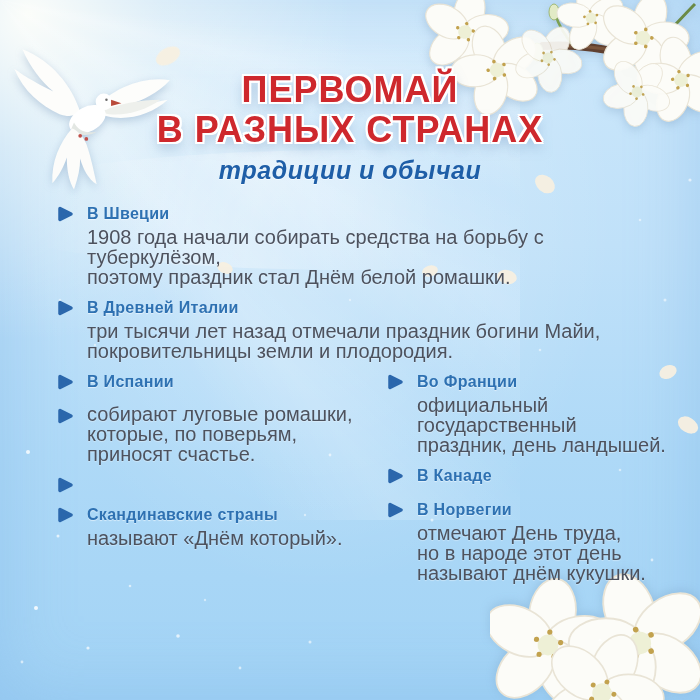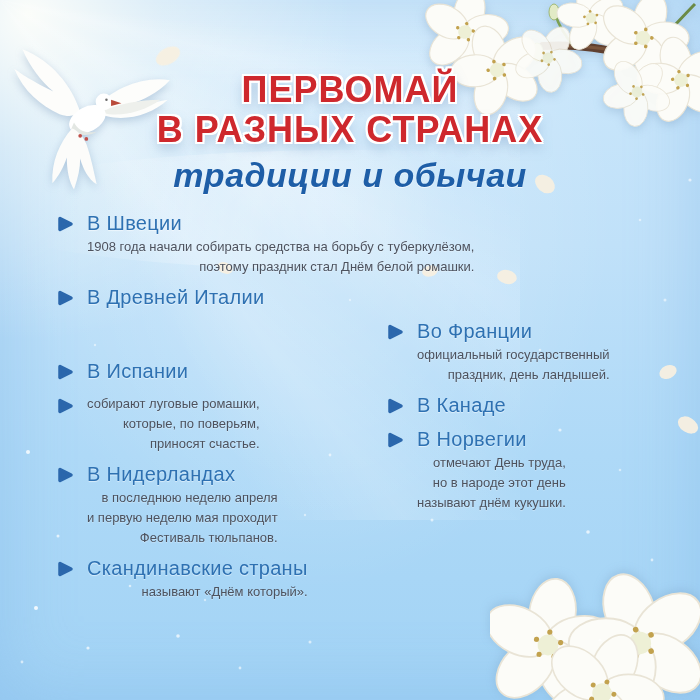--- a/index.html
+++ b/index.html
@@ -35,33 +35,33 @@
 
   .header{position:relative;z-index:3;text-align:center;padding-top:70px;}
   .title{
     font-size:36px;font-weight:bold;line-height:1.12;letter-spacing:1px;
     text-shadow:
       -2px -2px 0 #fff, 2px -2px 0 #fff, -2px 2px 0 #fff, 2px 2px 0 #fff,
       0 -2px 0 #fff, 0 2px 0 #fff, -2px 0 0 #fff, 2px 0 0 #fff,
       0 6px 12px rgba(110,145,190,.55);
   }
   .subtitle{
-    font-size:34px;font-weight:bold;font-style:italic;margin-top:5px;letter-spacing:.5px;
+    font-size:25px;font-weight:bold;font-style:italic;margin-top:5px;letter-spacing:.5px;
     text-shadow:0 1px 0 rgba(255,255,255,.65);
   }
 
   .list{position:relative;z-index:3;padding:17px 30px 0 56px;}
   .item{display:flex;align-items:flex-start;margin-bottom:9px;}
   .bullet{flex:0 0 18px;width:18px;height:18px;margin-top:3px;margin-right:13px;}
-  .item-heading{font-size:20px;font-weight:normal;line-height:23px;letter-spacing:.3px;margin-bottom:2px;
+  .item-heading{font-size:16px;font-weight:bold;line-height:23px;letter-spacing:.3px;margin-bottom:2px;
     text-shadow:0 1px 1px rgba(255,255,255,.55);}
-  .item-body{font-size:13px;line-height:20px;white-space:pre-line;
-    text-shadow:0 1px 1px rgba(255,255,255,.35);text-align:right;}
+  .item-body{font-size:20px;line-height:20px;white-space:pre-line;
+    text-shadow:0 1px 1px rgba(255,255,255,.35);}
   .columns{display:flex;}
-  .col-left{flex:0 0 330px;width:330px;margin-top:40px;}
+  .col-left{flex:0 0 330px;width:330px;}
   .col-right{flex:1;}
 </style>
 </head>
 <body>
 
 <div class="poster">
 
   <div class="sun-rays"></div>
   <div class="cloud-streak"></div>
 
@@ -182,20 +182,22 @@
 поэтому праздник стал Днём белой ромашки.</div>
       </div>
     </div>
 
     <div class="item">
       <svg class="bullet" viewBox="0 0 18 18">
           <path d="M4 3.5 L15 9 L4 14.5 Z" fill="#2b67ac" stroke="#2b67ac" stroke-width="3.5" stroke-linejoin="round"></path>
         </svg>
       <div class="item-content">
         <div class="item-heading" style="color:#2e71b2">В Древней Италии</div>
+        <div class="item-body" style="color:#4d525e">три тысячи лет назад отмечали праздник богини Майи,
+покровительницы земли и плодородия.</div>
       </div>
     </div>
 
     <div class="columns">
       <div class="col-left">
 
         <div class="item">
           <svg class="bullet" viewBox="0 0 18 18">
               <path d="M4 3.5 L15 9 L4 14.5 Z" fill="#2b67ac" stroke="#2b67ac" stroke-width="3.5" stroke-linejoin="round"></path>
             </svg>
@@ -212,26 +214,20 @@
             <div class="item-body" style="color:#4d525e">собирают луговые ромашки,
 которые, по поверьям,
 приносят счастье.</div>
           </div>
         </div>
 
         <div class="item">
           <svg class="bullet" viewBox="0 0 18 18">
               <path d="M4 3.5 L15 9 L4 14.5 Z" fill="#2b67ac" stroke="#2b67ac" stroke-width="3.5" stroke-linejoin="round"></path>
             </svg>
-          <div class="item-content">
-            <div class="item-heading" style="color:#2e71b2">В Нидерландах</div>
-            <div class="item-body" style="color:#4d525e">в последнюю неделю апреля
-и первую неделю мая проходит
-Фестиваль тюльпанов.</div>
-          </div>
         </div>
 
         <div class="item">
           <svg class="bullet" viewBox="0 0 18 18">
               <path d="M4 3.5 L15 9 L4 14.5 Z" fill="#2b67ac" stroke="#2b67ac" stroke-width="3.5" stroke-linejoin="round"></path>
             </svg>
           <div class="item-content">
             <div class="item-heading" style="color:#2e71b2">Скандинавские страны</div>
             <div class="item-body" style="color:#4d525e">называют «Днём который».</div>
           </div>

